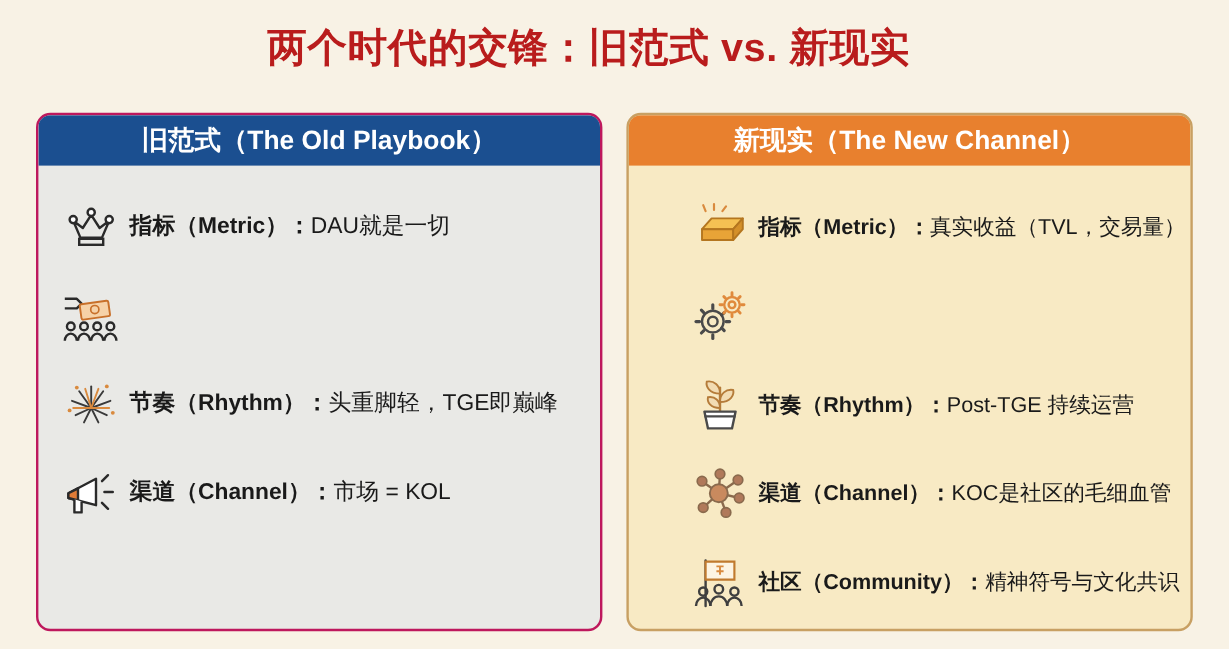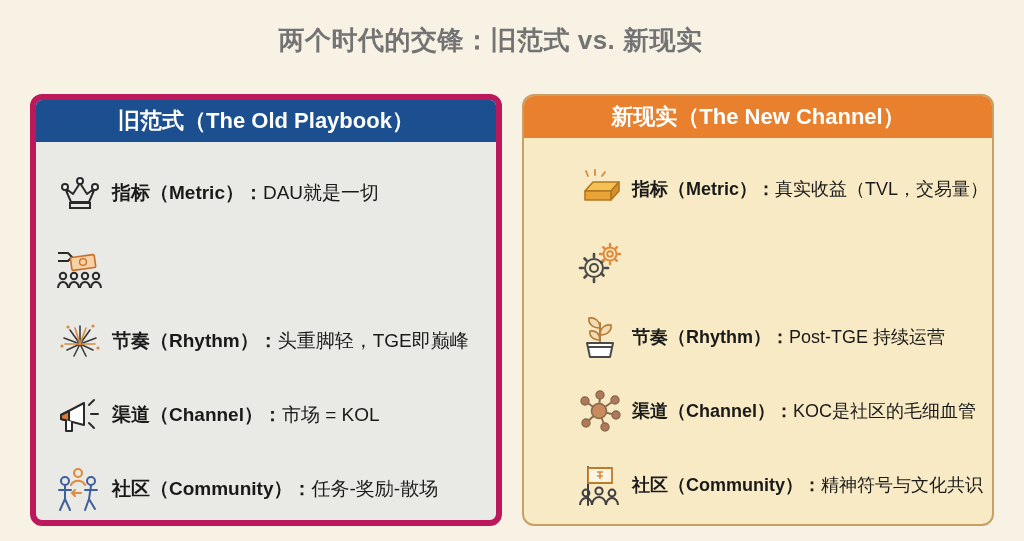--- a/index.html
+++ b/index.html
@@ -15,23 +15,23 @@
     position: relative;
   }
 
   
   .page-title {
     position: absolute;
     top: 18px;
     left: 0;
     width: 981px;
     text-align: center;
-    font-size: 26px;
+    font-size: 33px;
     font-weight: bold;
-    color: #737373;
+    color: #b91c1c;
     letter-spacing: 0.5px;
     line-height: 44px;
     white-space: nowrap;
   }
 
   
   .panels {
     position: absolute;
     top: 94px;
     left: 0;
@@ -43,21 +43,21 @@
     top: 0;
     width: 472px;
     height: 432px;
     border-radius: 12px;
     overflow: hidden;
     box-sizing: border-box;
   }
   .panel-old {
     left: 30px;
     background: #e9e9e6;
-    border: 6px solid #be185d;
+    border: 2px solid #be185d;
   }
   .panel-new {
     left: 522px;
     background: #f8eac4;
     border: 2px solid #c8a063;
   }
   .panel-header {
     height: 42px;
     line-height: 42px;
     text-align: center;
@@ -204,42 +204,20 @@
                 <path d="M35 21 L42 21"></path>
                 <path d="M33 30 L38 35"></path>
             </g>
           </svg>
         </div>
         <div class="row-text">
           <span class="row-label">渠道（Channel）：</span><span class="row-value">市场 = KOL</span>
         </div>
       </div>
 
-      <div class="row">
-        <div class="row-icon">
-          <svg width="50" height="48" viewBox="0 0 50 48">
-            <g fill="none" stroke="#3f5f9c" stroke-width="2" stroke-linecap="round">
-              <circle cx="10" cy="16" r="4"></circle>
-              <path d="M10 21 L10 34 M4 25 L16 25 M10 34 L5 45 M10 34 L15 45"></path>
-            </g>
-            <g fill="none" stroke="#3f5f9c" stroke-width="2" stroke-linecap="round">
-              <circle cx="36" cy="16" r="4"></circle>
-              <path d="M36 21 L34 34 M30 25 L42 25 M34 34 L30 45 M34 34 L40 44"></path>
-            </g>
-            <g fill="none" stroke="#e08a3c" stroke-width="2" stroke-linecap="round">
-              <circle cx="23" cy="8" r="4"></circle>
-              <path d="M16 20 a8 8 0 0 1 14 0"></path>
-              <path d="M26 28 L17 28 M20 25 L17 28 L20 31"></path>
-            </g>
-          </svg>
-        </div>
-        <div class="row-text">
-          <span class="row-label">社区（Community）：</span><span class="row-value">任务-奖励-散场</span>
-        </div>
-      </div>
 
     </div>
   </div>
 
   <div class="panel panel-new">
     <div class="panel-header">新现实（The New Channel）</div>
     <div class="panel-body">
 
       <div class="row">
         <div class="row-icon">

